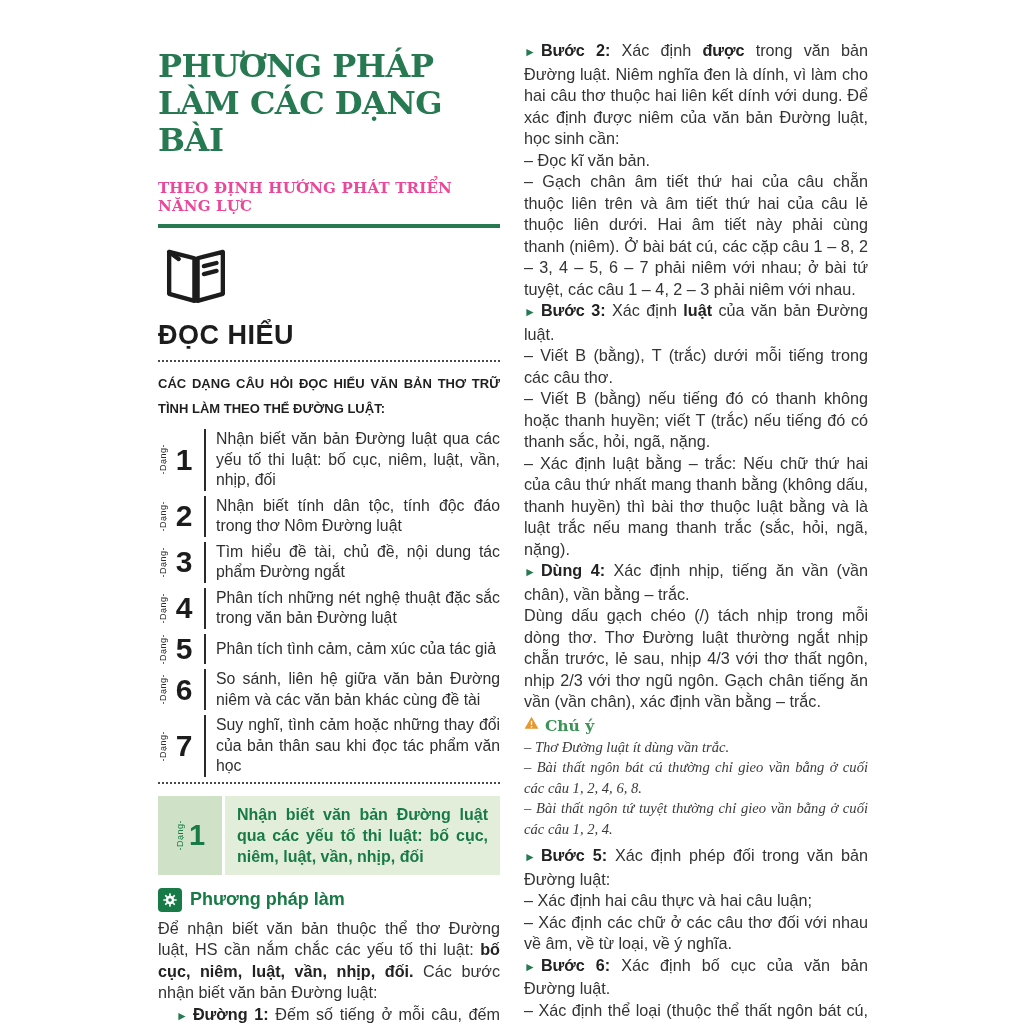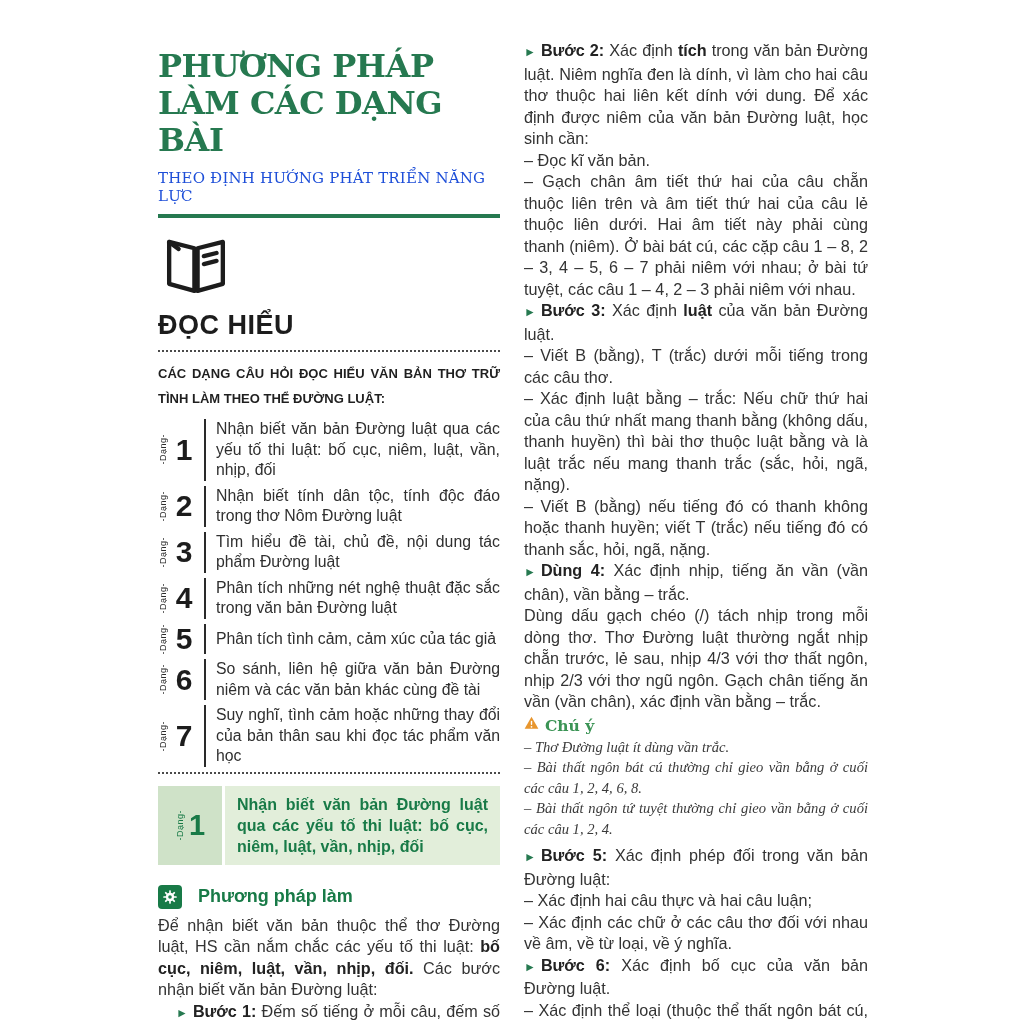--- a/index.html
+++ b/index.html
@@ -11,22 +11,22 @@
   .col{position:absolute;}
   .left-col{left:158px;top:48px;width:342px;}
   .right-col{left:524px;top:40px;width:344px;}
 
   
   .big-title{
     font-family:"DejaVu Serif", serif;font-weight:bold;color:#267950;
     font-size:32px;line-height:37px;letter-spacing:-0.5px;
   }
   .subtitle{
-    font-family:"DejaVu Serif", serif;font-weight:normal;color:#1d4ed8;
-    font-size:15px;margin-top:10px;letter-spacing:0.2px;
+    font-family:"DejaVu Serif", serif;font-weight:bold;color:#ec4899;
+    font-size:15px;margin-top:20px;letter-spacing:0.2px;
   }
   .green-rule{height:4px;background:#267950;margin-top:9px;}
 
   
   .book-wrap{margin-top:20px;}
   .section-title{font-size:27px;font-weight:bold;color:#1c1c1c;letter-spacing:0.5px;margin-top:8px;}
   .dotted{border-bottom:2px dotted #4a4a4a;margin-top:9px;}
 
   .list-heading{
     font-size:13px;font-weight:bold;color:#1f1f1f;line-height:25px;
@@ -56,21 +56,21 @@
   }
   .dang-box-left .rot-label{color:#187a47;}
   .dang-box-left .box-num{font-size:29px;font-weight:bold;color:#187a47;line-height:1;margin-left:2px;}
   .dang-box-gap{flex:0 0 3px;background:#ffffff;}
   .dang-box-right{
     background:#e2eeda;flex:1;padding:8px 12px;
     font-weight:bold;color:#187a47;font-size:16px;line-height:21px;text-align:justify;
   }
 
   
-  .method-head{display:flex;align-items:center;margin-top:20px;gap:8px;}
+  .method-head{display:flex;align-items:center;margin-top:13px;}
   .gear-badge{
     width:24px;height:24px;background:#187a47;border-radius:4px;
     display:flex;align-items:center;justify-content:center;margin-right:8px;flex:0 0 24px;
   }
   .method-title{color:#187a47;font-weight:bold;font-size:18px;}
 
   p.body{font-size:16.2px;line-height:21.5px;text-align:justify;margin:0;color:#333;}
   p.body.mt{margin-top:6px;}
   .step-arrow{color:#267950;font-size:12px;margin-right:5px;}
   .b{font-weight:bold;color:#222;}
@@ -121,21 +121,21 @@
     <div class="dang-item">
       <span class="rot-label">-Dạng-</span>
       <span class="dang-num">2</span>
       <span class="dang-bar"></span>
       <span class="dang-text">Nhận biết tính dân tộc, tính độc đáo trong thơ Nôm Đường luật</span>
     </div>
     <div class="dang-item">
       <span class="rot-label">-Dạng-</span>
       <span class="dang-num">3</span>
       <span class="dang-bar"></span>
-      <span class="dang-text">Tìm hiểu đề tài, chủ đề, nội dung tác phẩm Đường luật</span>
+      <span class="dang-text">Tìm hiểu đề tài, chủ đề, nội dung tác phẩm Đường ngắt</span>
     </div>
     <div class="dang-item">
       <span class="rot-label">-Dạng-</span>
       <span class="dang-num">4</span>
       <span class="dang-bar"></span>
       <span class="dang-text">Phân tích những nét nghệ thuật đặc sắc trong văn bản Đường luật</span>
     </div>
     <div class="dang-item">
       <span class="rot-label">-Dạng-</span>
       <span class="dang-num">5</span>
@@ -182,34 +182,34 @@
           <circle cx="12" cy="12" r="5.6"></circle>
         </g>
         <circle cx="12" cy="12" r="2.4" fill="#187a47"></circle>
       </svg>
     </span>
     <span class="method-title">Phương pháp làm</span>
   </div>
 
   <p class="body mt"><span>Để nhận biết văn bản thuộc thể thơ Đường luật, HS cần nắm chắc các yếu tố thi luật: </span><span class="b">bố cục, niêm, luật, vần, nhịp, đối.</span><span> Các bước nhận biết văn bản Đường luật:</span></p>
 
-  <p class="body indent"><span class="step-arrow">►</span><span class="b">Bước 1:</span><span> Đếm số tiếng ở mỗi câu, đếm số câu của toàn bài.</span></p>
+  <p class="body indent"><span class="step-arrow">►</span><span class="b">Đường 1:</span><span> Đếm số tiếng ở mỗi câu, đếm số câu của toàn bài.</span></p>
 
 </div>
 
 <div class="col right-col">
 
-  <p class="body"><span class="step-arrow">►</span><span class="b">Bước 2:</span><span> Xác định </span><span class="b">tích</span><span> trong văn bản Đường luật. Niêm nghĩa đen là dính, vì làm cho hai câu thơ thuộc hai liên kết dính với dung. Để xác định được niêm của văn bản Đường luật, học sinh cần:</span></p>
+  <p class="body"><span class="step-arrow">►</span><span class="b">Bước 2:</span><span> Xác định </span><span class="b">được</span><span> trong văn bản Đường luật. Niêm nghĩa đen là dính, vì làm cho hai câu thơ thuộc hai liên kết dính với dung. Để xác định được niêm của văn bản Đường luật, học sinh cần:</span></p>
   <p class="body">– Đọc kĩ văn bản.</p>
   <p class="body">– Gạch chân âm tiết thứ hai của câu chẵn thuộc liên trên và âm tiết thứ hai của câu lẻ thuộc liên dưới. Hai âm tiết này phải cùng thanh (niêm). Ở bài bát cú, các cặp câu 1 – 8, 2 – 3, 4 – 5, 6 – 7 phải niêm với nhau; ở bài tứ tuyệt, các câu 1 – 4, 2 – 3 phải niêm với nhau.</p>
 
   <p class="body"><span class="step-arrow">►</span><span class="b">Bước 3:</span><span> Xác định </span><span class="b">luật</span><span> của văn bản Đường luật.</span></p>
   <p class="body">– Viết B (bằng), T (trắc) dưới mỗi tiếng trong các câu thơ.</p>
+  <p class="body">– Viết B (bằng) nếu tiếng đó có thanh không hoặc thanh huyền; viết T (trắc) nếu tiếng đó có thanh sắc, hỏi, ngã, nặng.</p>
   <p class="body">– Xác định luật bằng – trắc: Nếu chữ thứ hai của câu thứ nhất mang thanh bằng (không dấu, thanh huyền) thì bài thơ thuộc luật bằng và là luật trắc nếu mang thanh trắc (sắc, hỏi, ngã, nặng).</p>
-  <p class="body">– Viết B (bằng) nếu tiếng đó có thanh không hoặc thanh huyền; viết T (trắc) nếu tiếng đó có thanh sắc, hỏi, ngã, nặng.</p>
 
   <p class="body"><span class="step-arrow">►</span><span class="b">Dùng 4:</span><span> Xác định nhịp, tiếng ăn vần (vần chân), vần bằng – trắc.</span></p>
   <p class="body">Dùng dấu gạch chéo (/) tách nhịp trong mỗi dòng thơ. Thơ Đường luật thường ngắt nhịp chẵn trước, lẻ sau, nhịp 4/3 với thơ thất ngôn, nhịp 2/3 với thơ ngũ ngôn. Gạch chân tiếng ăn vần (vần chân), xác định vần bằng – trắc.</p>
 
   <div class="note-head">
     <span class="warn-badge">
       <svg width="15" height="14" viewBox="0 0 24 22">
         <path d="M12 1 L23 20 H1 Z" fill="#e8962e"></path>
         <rect x="10.9" y="7.5" width="2.2" height="6.5" rx="1" fill="#ffffff"></rect>
         <circle cx="12" cy="17" r="1.4" fill="#ffffff"></circle>

